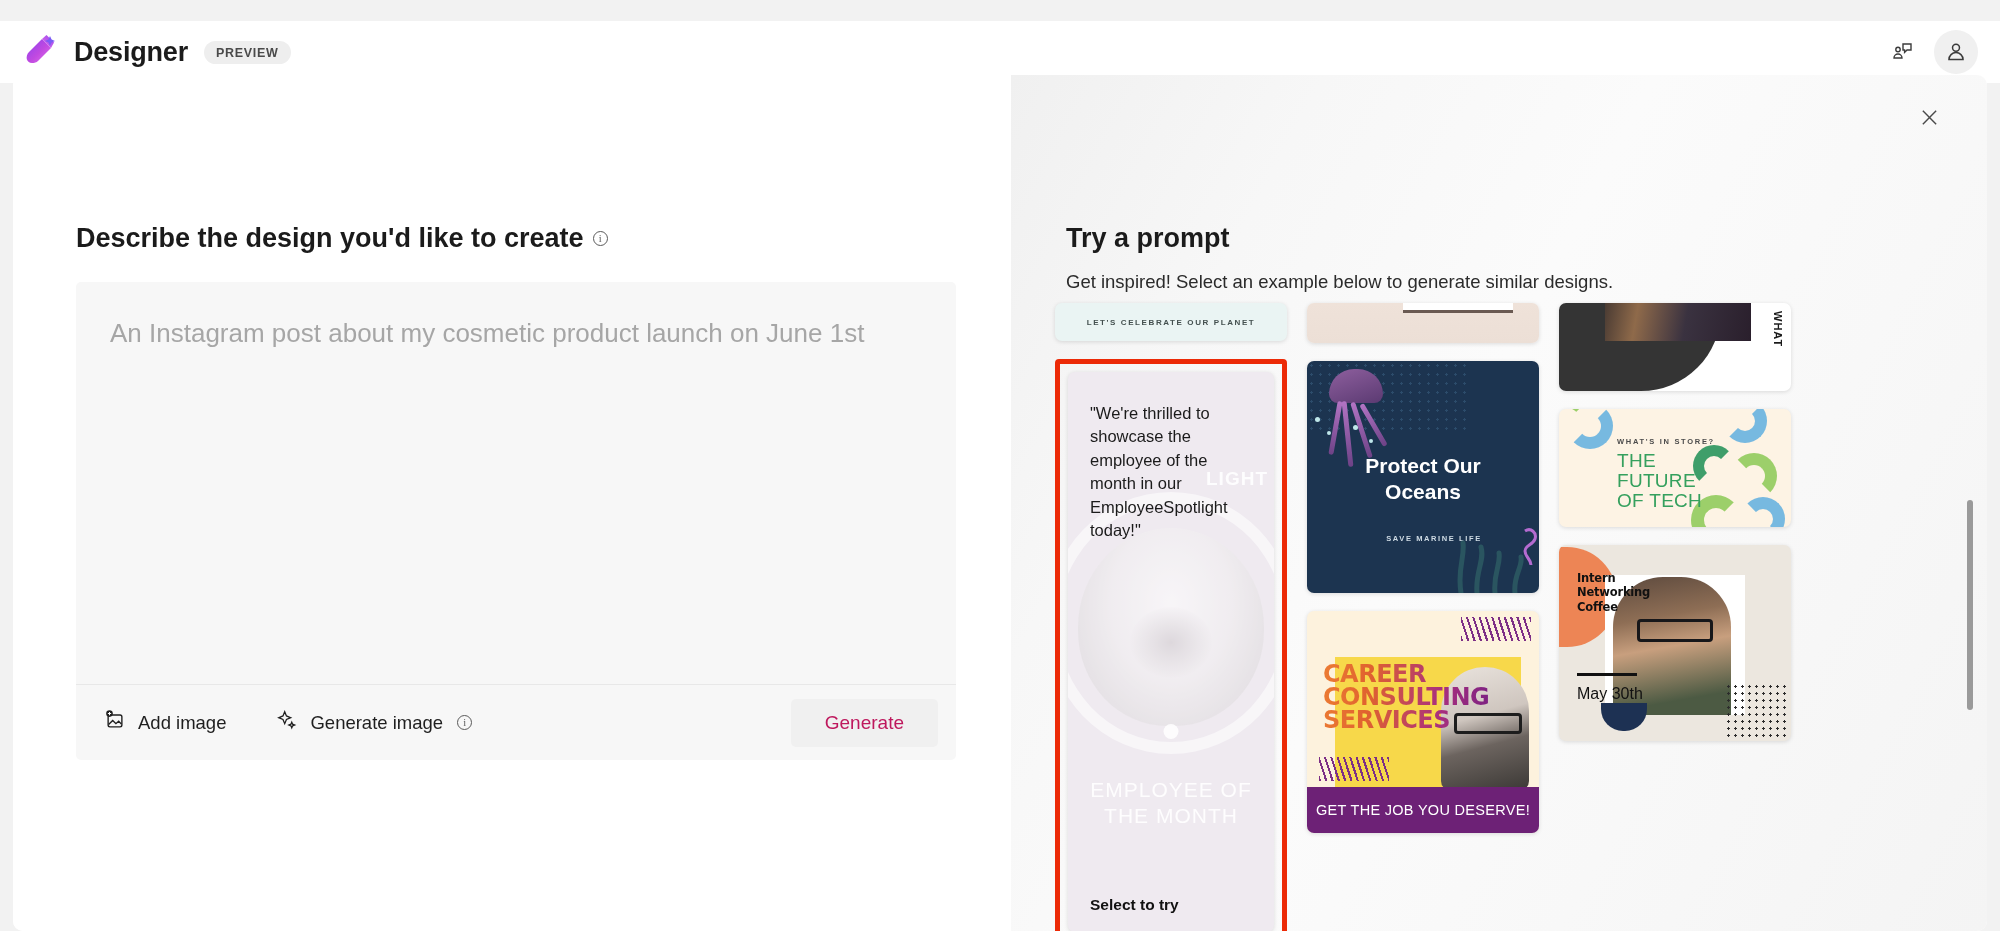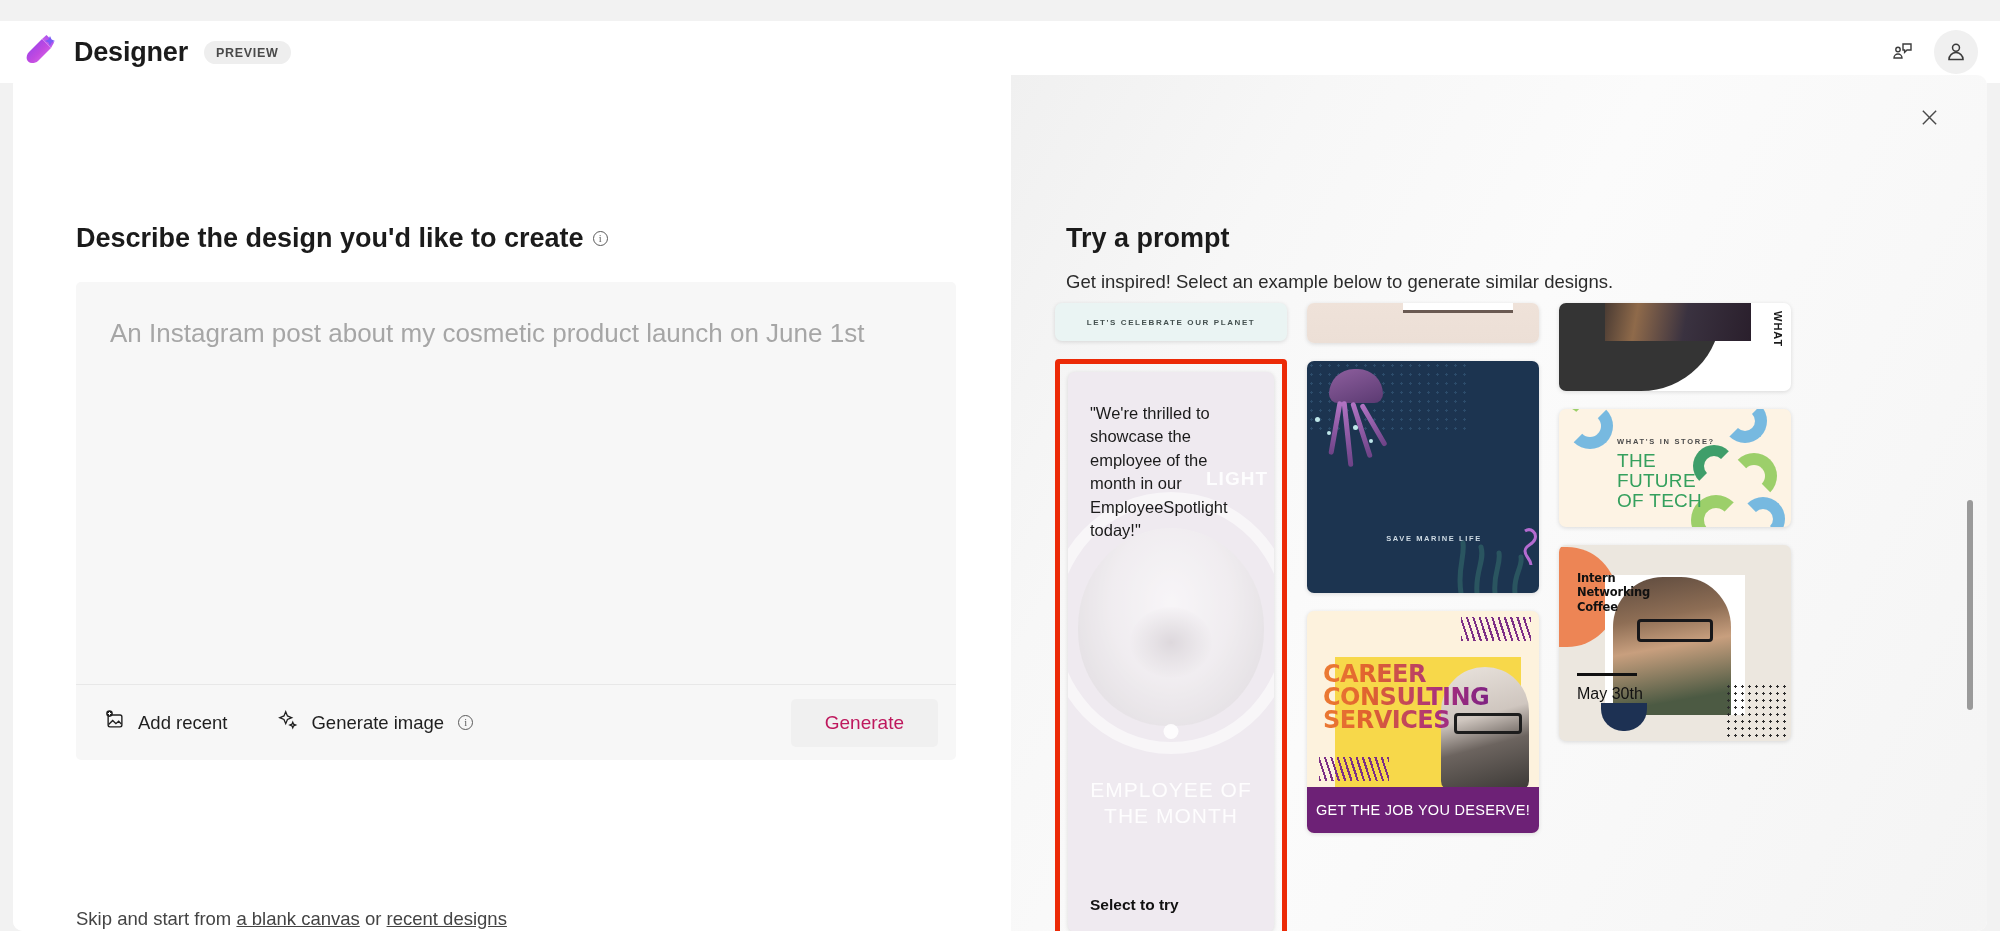--- a/index.html
+++ b/index.html
@@ -396,41 +396,38 @@
 
         <div class="tool-item">
           <span>
             <svg width="22" height="22" viewBox="0 0 24 24" fill="none" stroke="#1f1f1f" stroke-width="1.5">
               <rect x="4.5" y="6.5" width="15" height="13" rx="2"></rect>
               <path d="M5 17 l4.5 -4.5 3.5 3.5 3 -2.6 3 3.1"></path>
               <circle cx="6" cy="5" r="3.6" fill="#1f1f1f" stroke="none"></circle>
               <path d="M6 3.2 v3.6 M4.2 5 h3.6" stroke="#fff" stroke-width="1.1"></path>
             </svg>
           </span>
-          <span>Add recent</span>
+          <span>Add image</span>
         </div>
 
         <div class="tool-item">
           <span>
             <svg width="22" height="22" viewBox="0 0 24 24" fill="none" stroke="#1f1f1f" stroke-width="1.4">
               <path d="M9.5 3 l1.9 4.6 4.6 1.9 -4.6 1.9 -1.9 4.6 -1.9 -4.6 -4.6 -1.9 4.6 -1.9 z"></path>
               <path d="M17.2 14.4 l0.9 2.2 2.2 0.9 -2.2 0.9 -0.9 2.2 -0.9 -2.2 -2.2 -0.9 2.2 -0.9 z"></path>
             </svg>
           </span>
           <span>Generate image</span>
           <span class="info-circle">i</span>
         </div>
 
         <button class="generate-btn">Generate</button>
       </div>
     </div>
 
-    <div class="footer-links">
-      <span>Skip and start from </span><a>a blank canvas</a><span> or </span><a>recent designs</a>
-    </div>
   </div>
 
   <div class="right">
 
     <div class="close-x">
       <svg width="19" height="19" viewBox="0 0 20 20" stroke="#4a4a4a" stroke-width="1.5">
         <path d="M3 3 L17 17 M17 3 L3 17"></path>
       </svg>
     </div>
 
@@ -469,20 +466,24 @@
           <div class="dotfield"></div>
           <div class="jelly-head"></div>
           <div class="jelly-t" style="left:26px;top:40px;height:54px;transform:rotate(10deg);"></div>
           <div class="jelly-t" style="left:38px;top:40px;height:66px;transform:rotate(-6deg);"></div>
           <div class="jelly-t" style="left:52px;top:40px;height:58px;transform:rotate(-18deg);"></div>
           <div class="jelly-t" style="left:64px;top:40px;height:48px;transform:rotate(-30deg);"></div>
           <div class="bub" style="left:8px;top:56px;width:5px;height:5px;"></div>
           <div class="bub" style="left:20px;top:70px;width:4px;height:4px;"></div>
           <div class="bub" style="left:46px;top:64px;width:5px;height:5px;"></div>
           <div class="bub" style="left:62px;top:78px;width:4px;height:4px;"></div>
+          <div class="oc-title">
+            <div>Protect Our</div>
+            <div>Oceans</div>
+          </div>
           <div class="oc-sub">SAVE MARINE LIFE</div>
           <svg class="seaweed" viewBox="0 0 96 86">
             <g fill="none" stroke="#2a5560" stroke-width="5" stroke-linecap="round">
               <path d="M18 86 C14 62 22 50 20 36"></path>
               <path d="M34 86 C32 64 42 54 38 40"></path>
               <path d="M52 86 C50 66 58 58 56 46"></path>
               <path d="M72 86 C70 68 80 60 78 50"></path>
             </g>
             <g fill="none" stroke="#b46bd0" stroke-width="3">
               <path d="M82 24 c6 -4 12 2 10 8 c-2 6 -10 6 -10 12 c0 6 6 8 6 14"></path>

